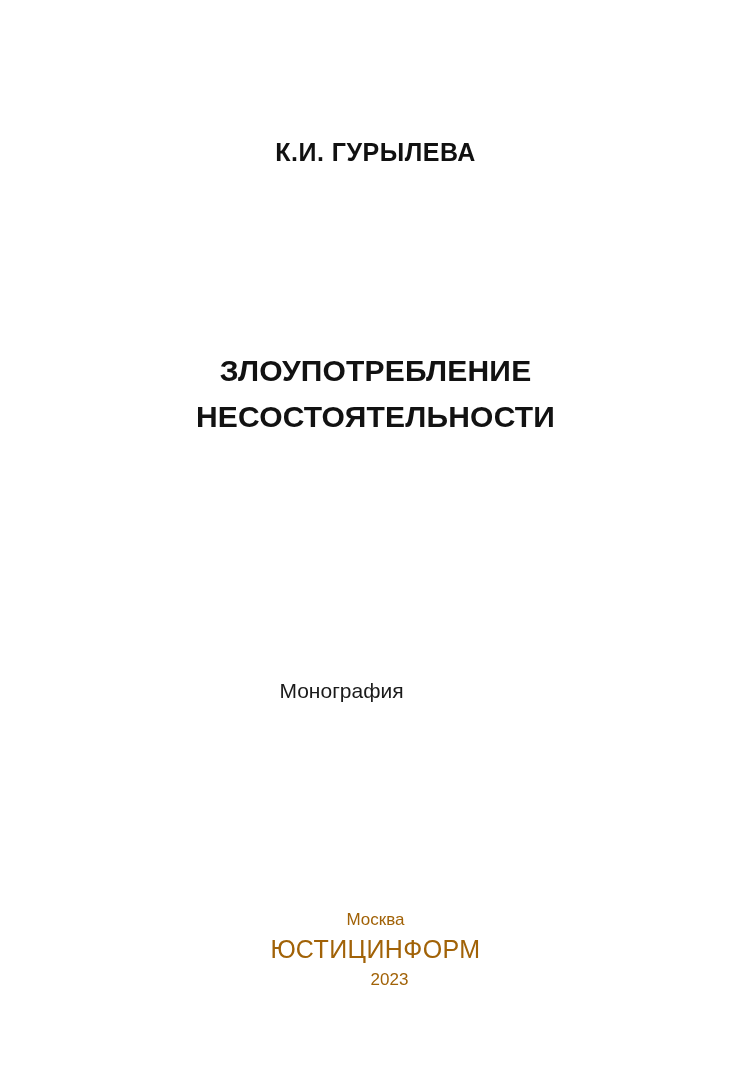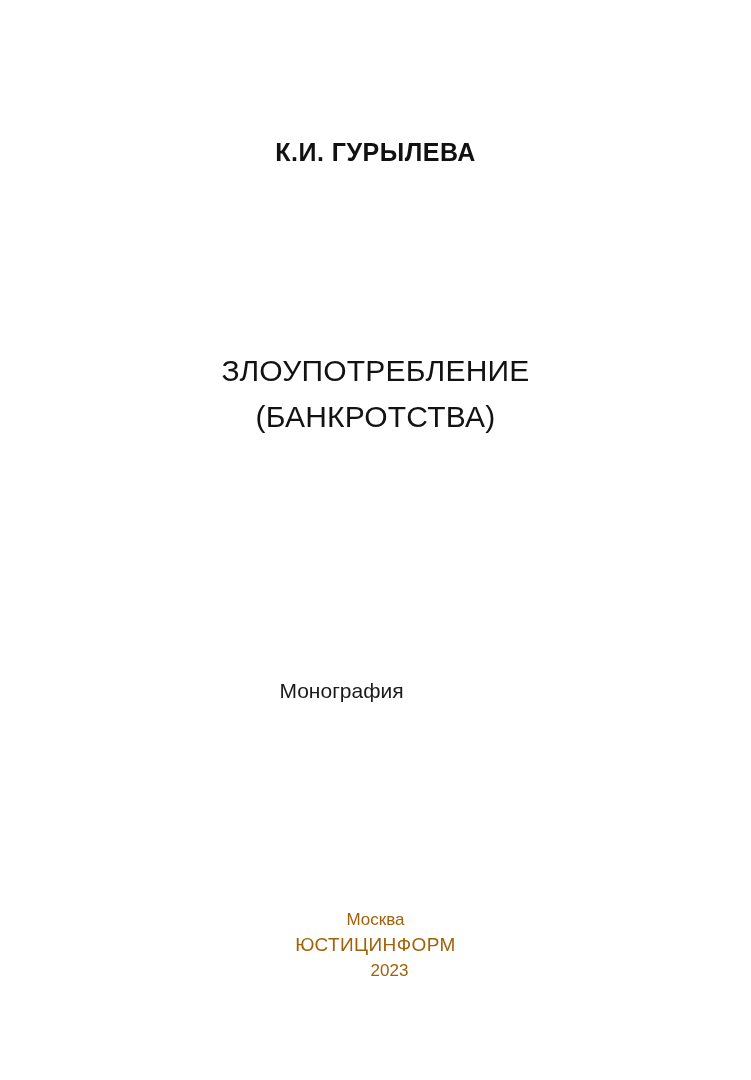--- a/index.html
+++ b/index.html
@@ -33,21 +33,21 @@
     color: #111111;
     line-height: 1.2;
   }
   .title {
     position: absolute;
     top: 348px;
     left: 0;
     width: 751px;
     text-align: center;
     font-size: 30px;
-    font-weight: normal;
+    font-weight: bold;
     line-height: 1.52;
     letter-spacing: 0.2px;
     color: #121212;
   }
   .title .line {
     display: block;
     white-space: nowrap;
   }
   .subtitle {
     position: absolute;
@@ -67,39 +67,39 @@
     text-align: center;
     line-height: 1.42;
     color: #a16207;
   }
   .imprint .city {
     display: block;
     font-size: 17px;
   }
   .imprint .publisher {
     display: block;
-    font-size: 19px;
+    font-size: 25px;
     letter-spacing: 0.4px;
   }
   .imprint .year {
     display: block;
     font-size: 17px;
     padding-left: 28px;
   }
 </style>
 </head>
 <body>
 
 <div class="page">
 
   <div class="author">К.И. ГУРЫЛЕВА</div>
 
   <div class="title">
     <span class="line">ЗЛОУПОТРЕБЛЕНИЕ</span>
-    <span class="line">(БАНКРОТСТВА)</span>
+    <span class="line">НЕСОСТОЯТЕЛЬНОСТИ</span>
   </div>
 
   <div class="subtitle">Монография</div>
 
   <div class="imprint">
     <span class="city">Москва</span>
     <span class="publisher">ЮСТИЦИНФОРМ</span>
     <span class="year">2023</span>
   </div>
 

